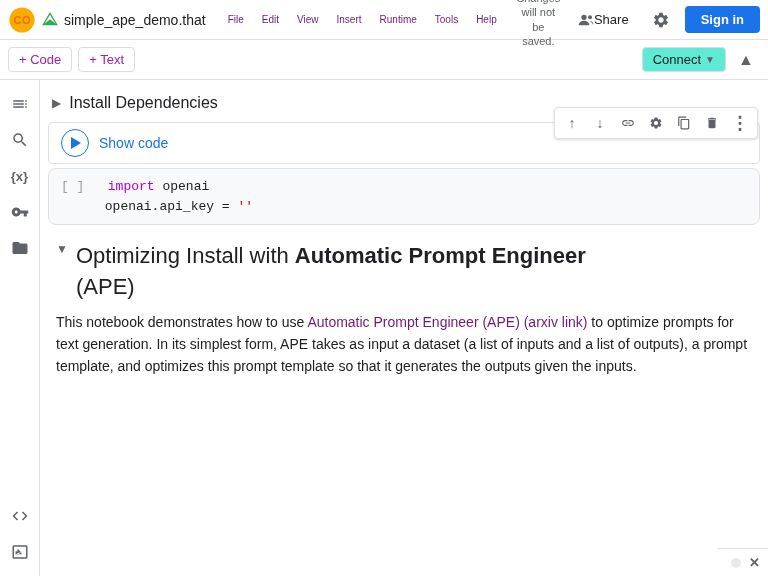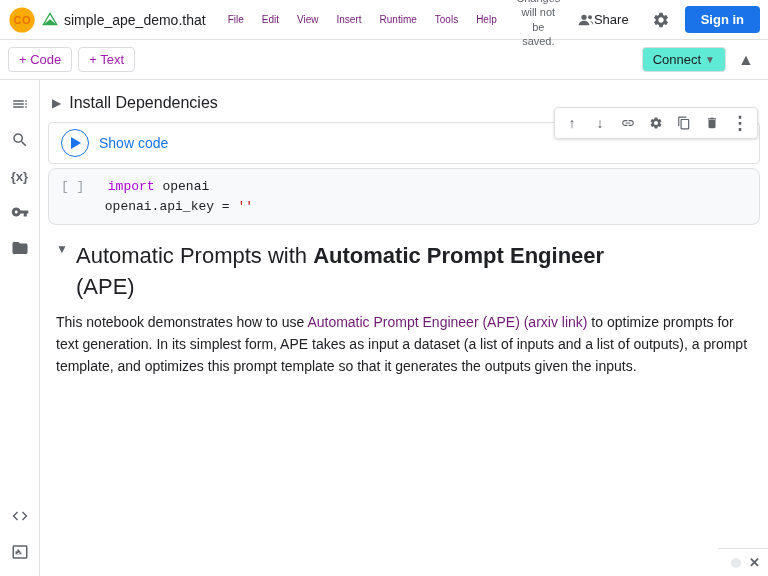--- a/index.html
+++ b/index.html
@@ -497,21 +497,21 @@
         <span style="display:inline-block;width:36px;"></span>
         <span class="normal">openai.api_key = </span>
         <span class="str">''</span>
       </span>
     </div>
 
     <div class="heading-cell">
       <div style="display:flex;align-items:flex-start;">
         <span class="collapse-chevron">▼</span>
         <h2>
-          <span>Automatic Prompts with </span><strong>Automatic Prompt Engineer</strong><br>
+          <span>Optimizing Install with </span><strong>Automatic Prompt Engineer</strong><br>
           <span> (APE)</span>
         </h2>
       </div>
     </div>
 
     <div class="para-text">
       <span>This notebook demonstrates how to use </span><a class="link-text" href="#">Automatic Prompt Engineer (APE) (arxiv link)</a><span> to optimize prompts for text generation. In its simplest form, APE takes as input a dataset (a list of inputs and a list of outputs), a prompt template, and optimizes this prompt template so that it generates the outputs given the inputs.</span>
     </div>
 
 

